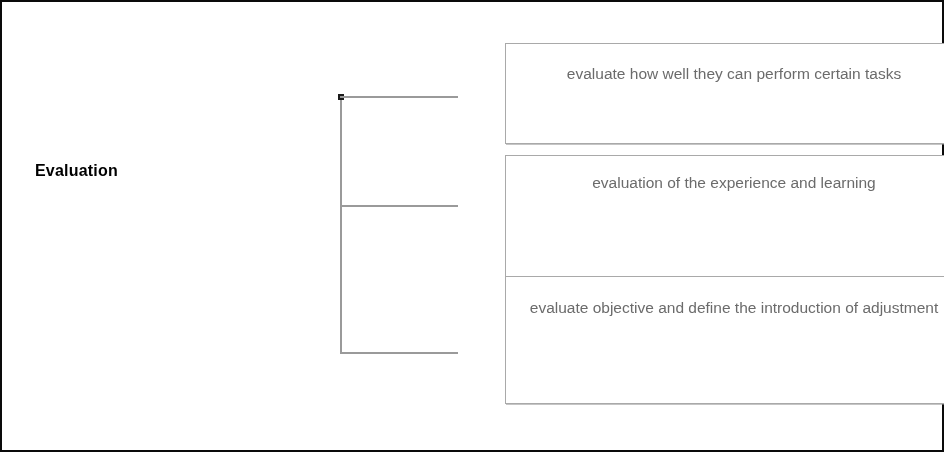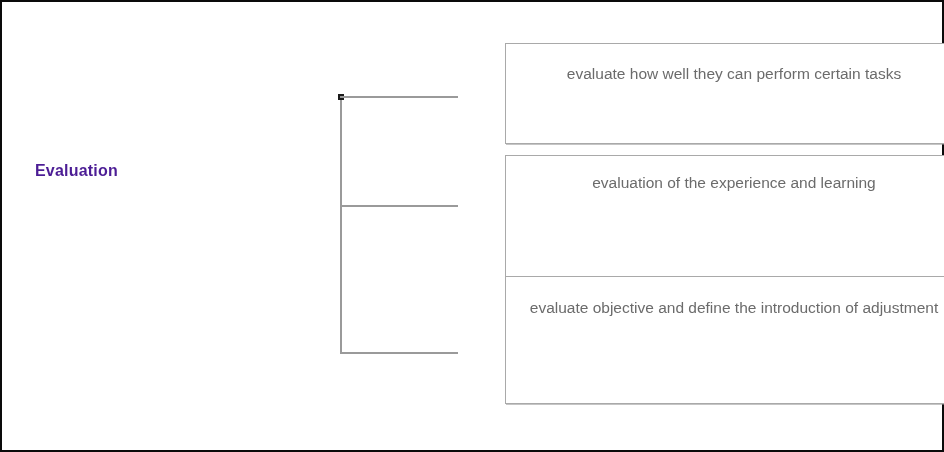--- a/index.html
+++ b/index.html
@@ -33,21 +33,21 @@
     pointer-events: none;
   }
 
   
   .root-label {
     position: absolute;
     left: 35px;
     top: 162px;
     font-size: 16px;
     font-weight: bold;
-    color: #4c1d95;
+    color: #000000;
     letter-spacing: 0.2px;
     white-space: nowrap;
   }
 
   
   .connector-trunk {
     position: absolute;
     left: 340px;
     top: 96px;
     width: 2px;

